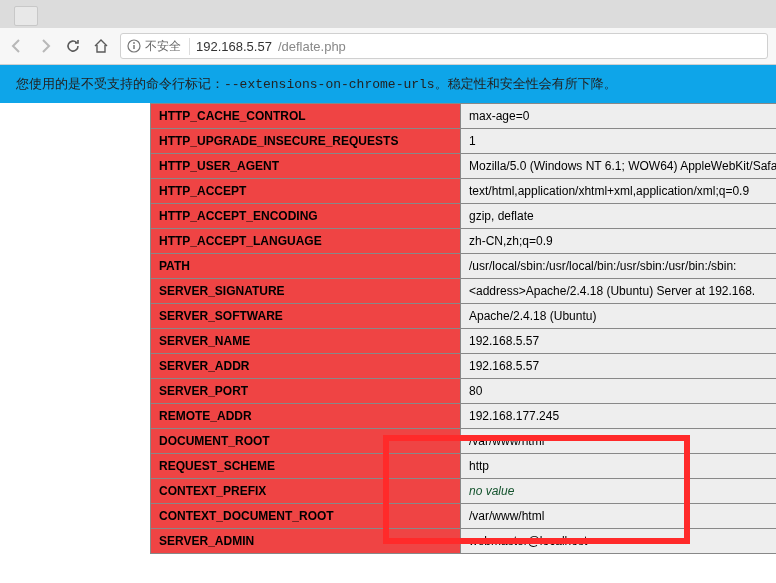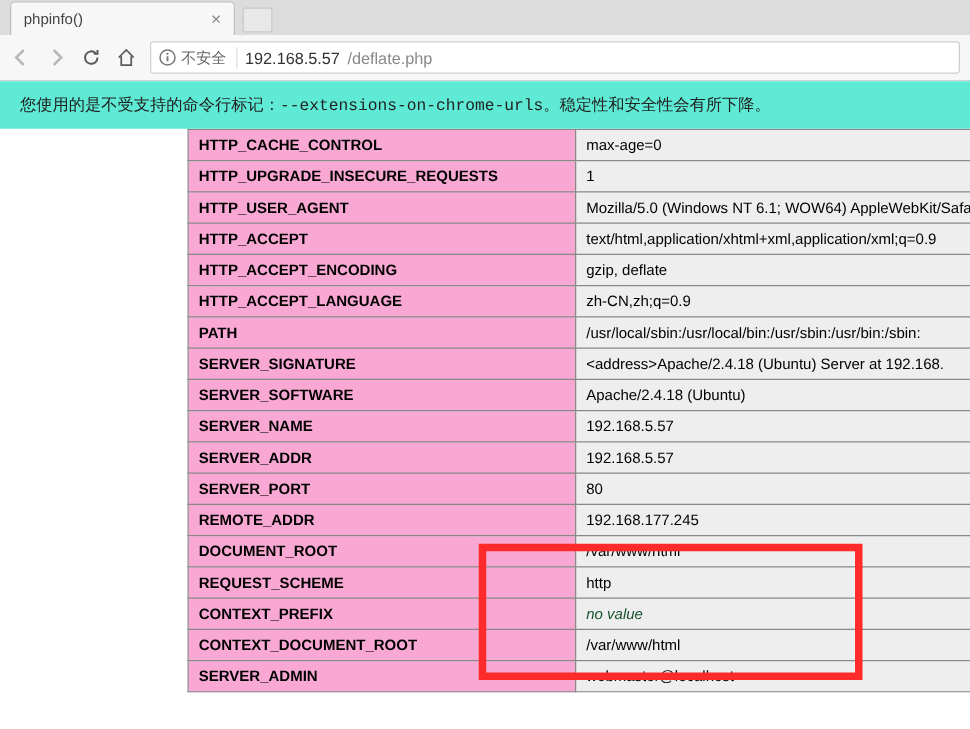--- a/index.html
+++ b/index.html
@@ -12,41 +12,37 @@
 .new-tab { width: 24px; height: 20px; background: #e8e8e8; border: 1px solid #c8c8c8; margin-left: 6px; margin-bottom: 2px; border-radius: 2px; }
 
 .toolbar { display: flex; align-items: center; height: 36px; padding: 0 8px; gap: 10px; background: #f7f7f7; }
 .nav-btn { width: 18px; height: 18px; display: flex; align-items: center; justify-content: center; color: #5a5a5a; cursor: pointer; }
 .nav-btn.disabled { color: #b8b8b8; }
 .addr-bar { flex: 1; display: flex; align-items: center; border: 1px solid #d0d0d0; border-radius: 3px; background: #fff; height: 26px; padding: 0 6px; gap: 6px; }
 .insecure { display: flex; align-items: center; gap: 4px; color: #666; font-size: 12px; border-right: 1px solid #ddd; padding-right: 8px; justify-content: flex-end; }
 .url-text { color: #333; font-size: 13px; font-family: Arial; }
 .url-path { color: #888; }
 
-.warning-bar { padding: 10px 16px; font-size: 13px; color: #222; background: #5eead4; }
+.warning-bar { padding: 10px 16px; font-size: 13px; color: #222; background: #0ea5e9; }
 .warning-bar .mono { font-family: "Courier New", monospace; color: #222; }
 
 .content { padding: 0; overflow: hidden; }
 .phpinfo-table { border-collapse: collapse; margin-left: 150px; width: 860px; font-family: Arial, sans-serif; }
 .phpinfo-table td { border: 1px solid #888; padding: 5px 8px; font-size: 12px; vertical-align: middle; height: 18px; }
-.phpinfo-table td.key { background: #f9a8d4; font-weight: bold; color: #000; width: 310px; }
+.phpinfo-table td.key { background: #ef4444; font-weight: bold; color: #000; width: 310px; }
 .phpinfo-table td.val { background: #eeeeee; color: #000; }
 .phpinfo-table td.val .novalue { color: #14532d; font-style: italic; }
 
 .highlight-box { position: absolute; border: 6px solid #ff2a2a; pointer-events: none; left: 383px; top: 435px; width: 307px; height: 109px; }
 </style>
 </head>
 <body>
 
 <div class="browser-chrome">
   <div class="tab-bar">
-    <div class="tab">
-      <span>phpinfo()</span>
-      <span class="tab-close">×</span>
-    </div>
     <div class="new-tab"></div>
   </div>
   <div class="toolbar">
     <div class="nav-btn disabled">
       <svg width="16" height="16" viewBox="0 0 16 16">
           <path d="M10 2 L4 8 L10 14" stroke="currentColor" stroke-width="2" fill="none"></path>
         </svg>
     </div>
     <div class="nav-btn disabled">
       <svg width="16" height="16" viewBox="0 0 16 16">

